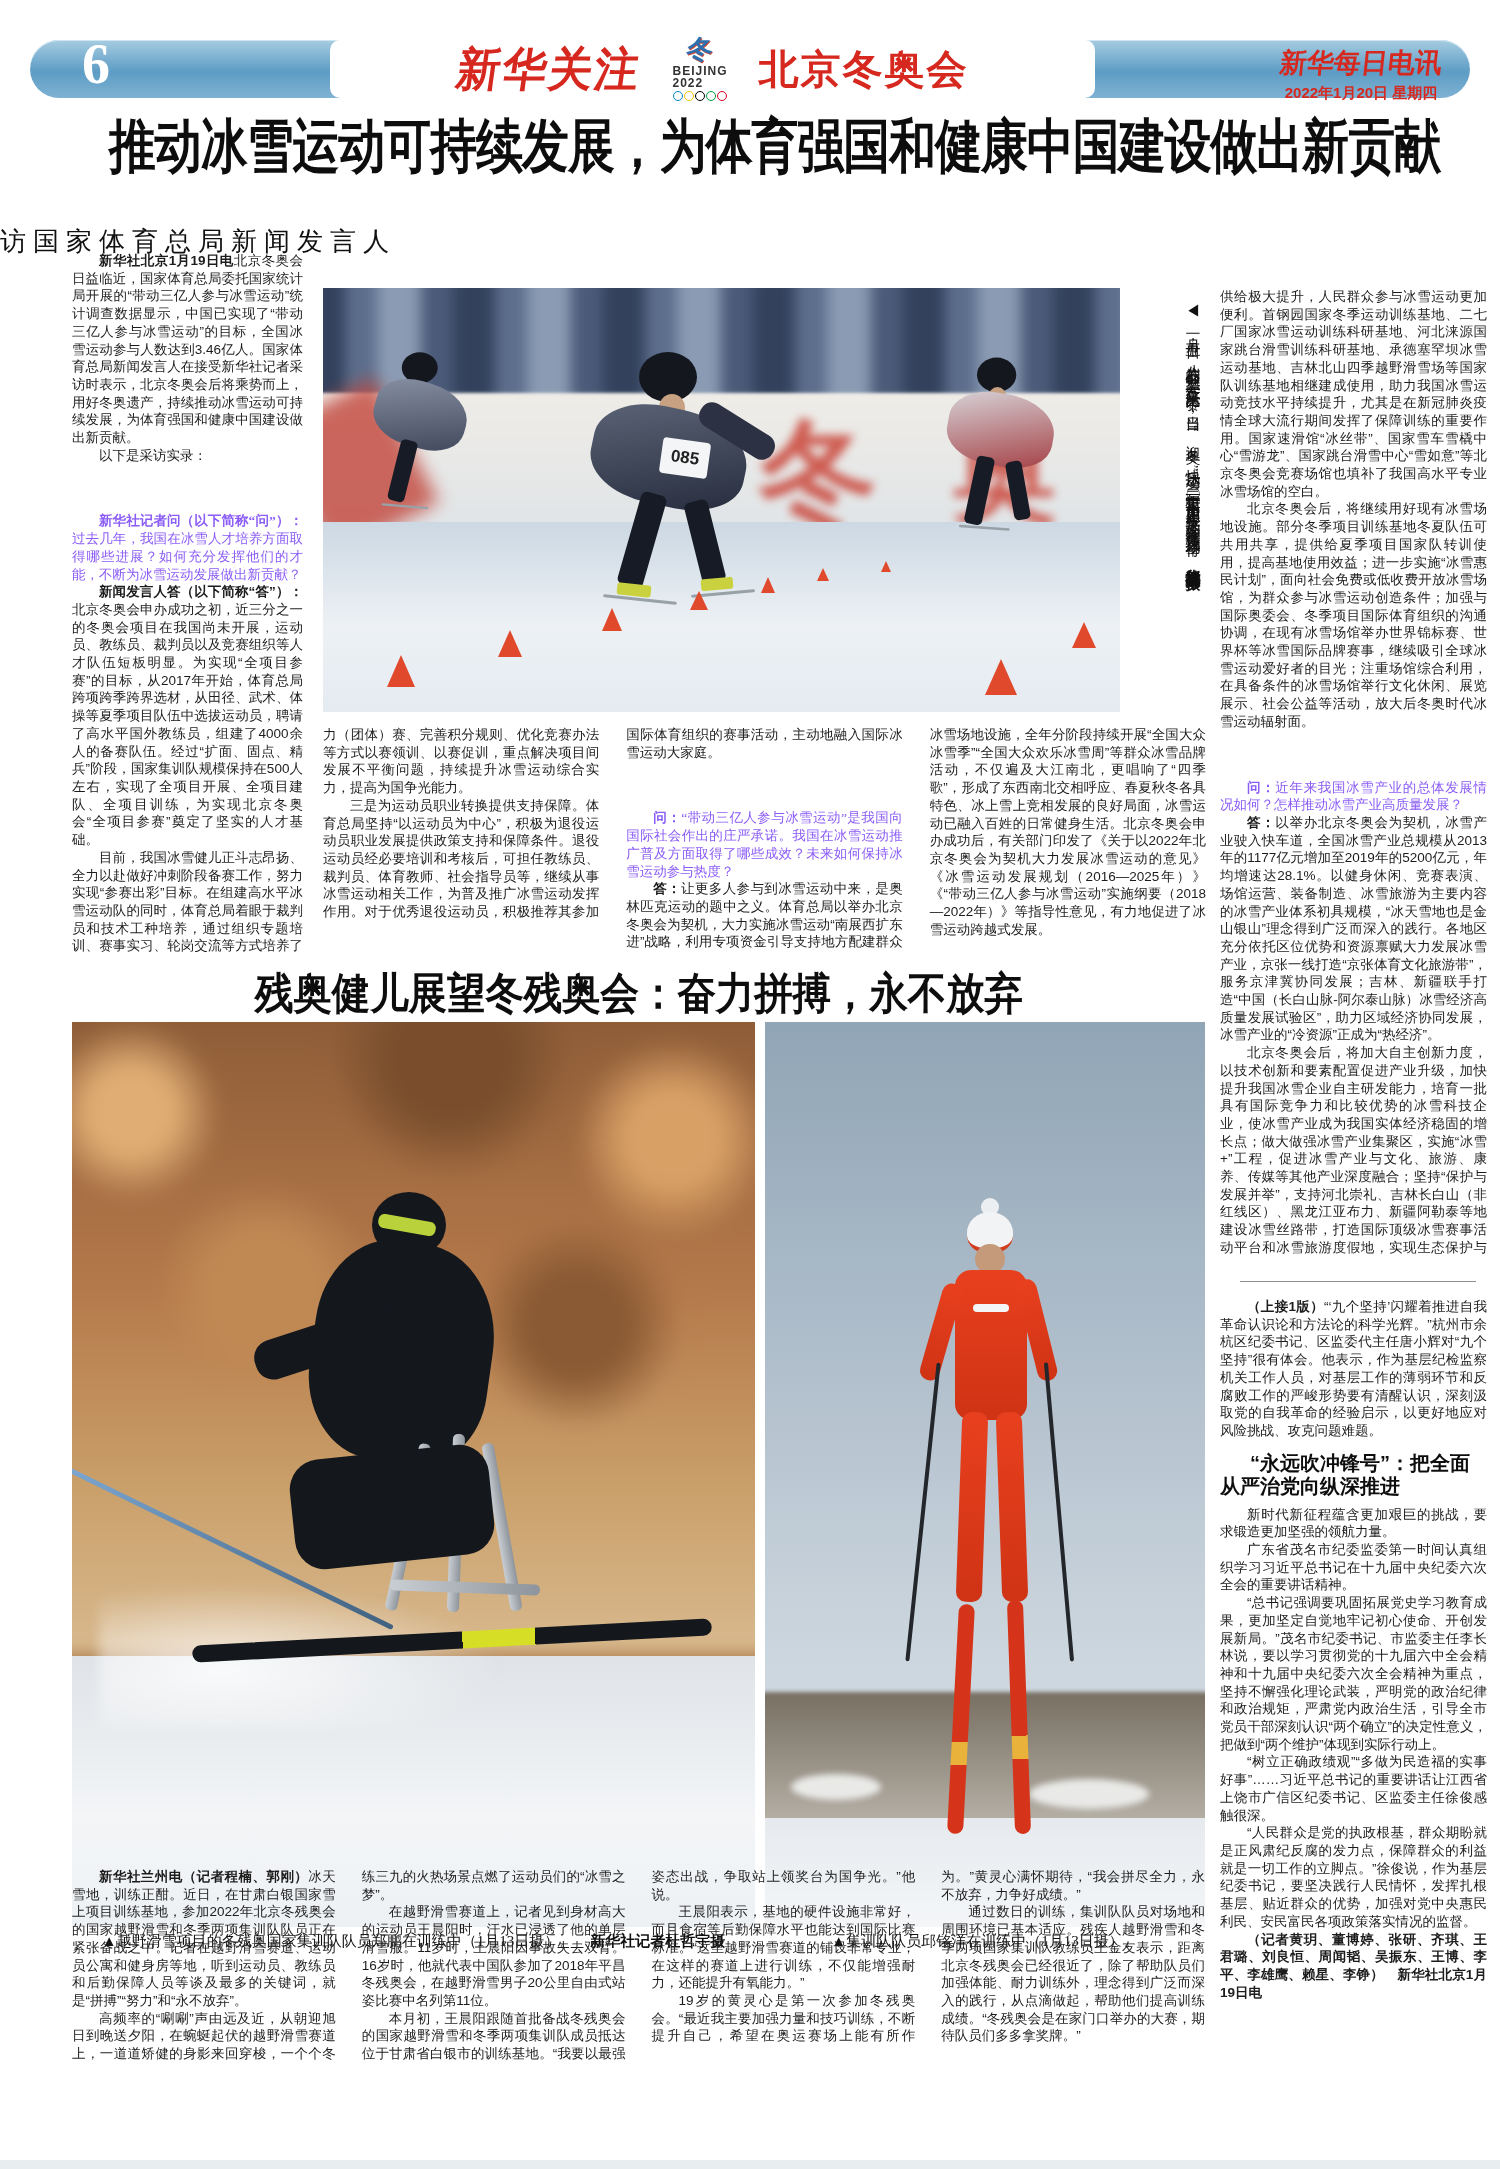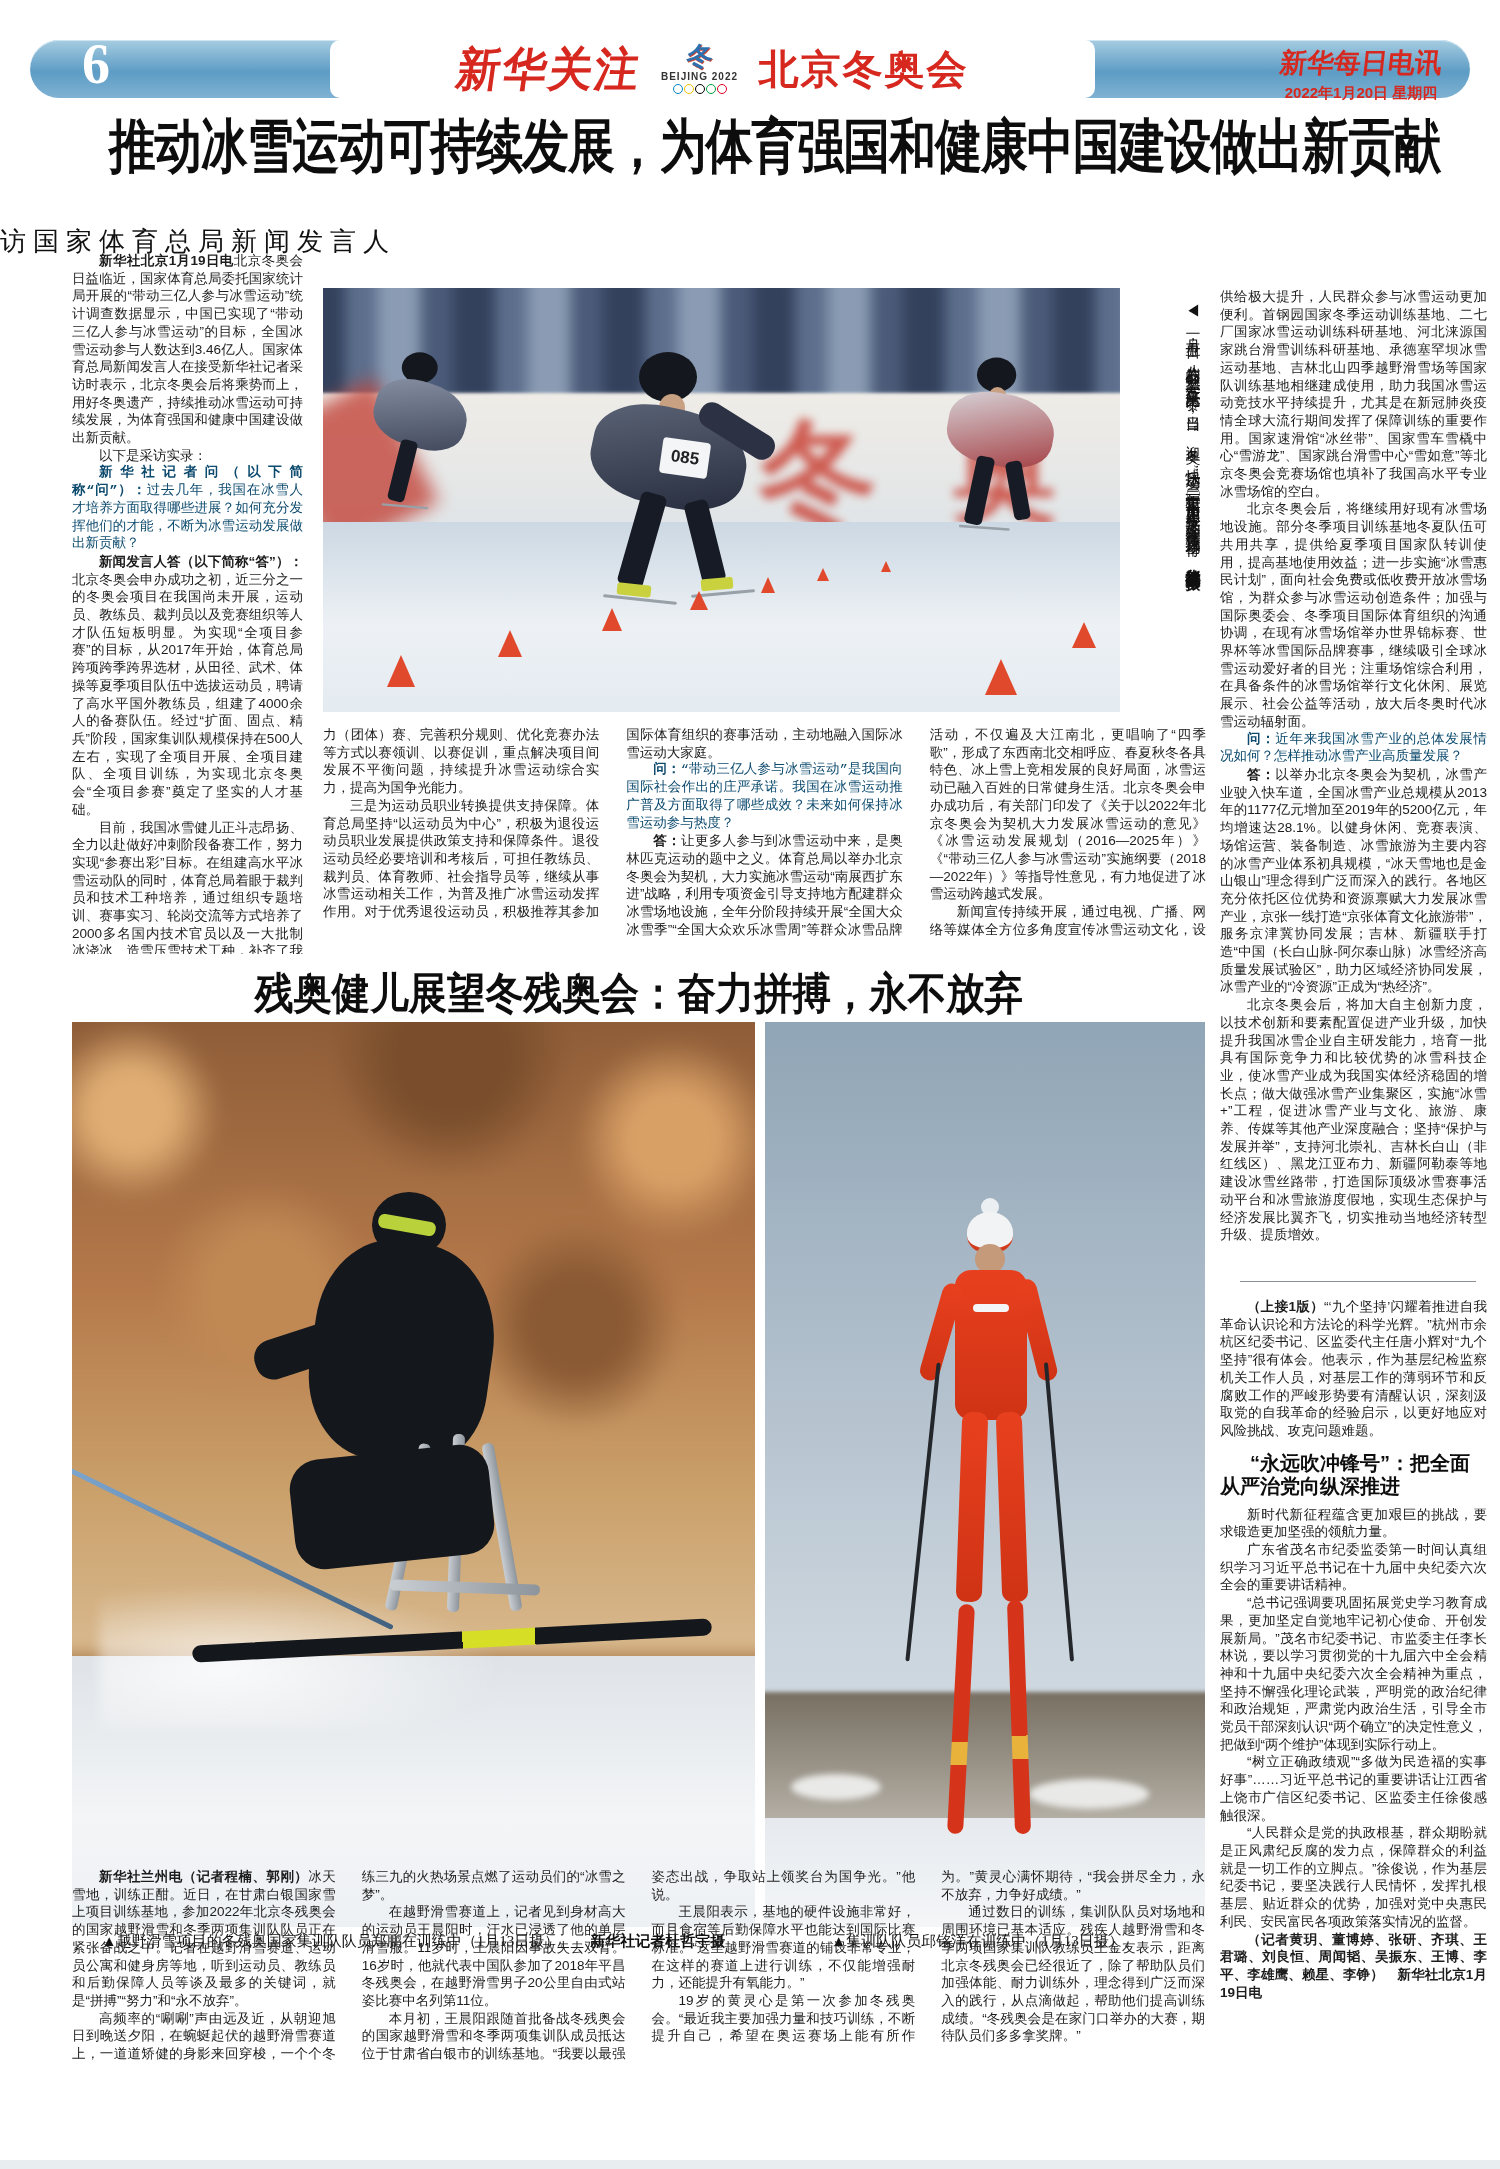--- a/index.html
+++ b/index.html
@@ -11,40 +11,40 @@
           border-radius:30px;box-shadow:inset 0 1px 0 #cfe6f2;}
   .pagenum{position:absolute;left:52px;top:-8px;font-size:56px;font-weight:700;color:#fff;
            font-family:"Liberation Serif","DejaVu Serif",serif;}
   .pill{position:absolute;left:300px;top:0;width:765px;height:58px;background:#fff;
         border-radius:10px;display:flex;align-items:center;justify-content:center;gap:20px;}
   .brand1{font-size:44px;font-weight:900;color:#d6281e;font-family:"Liberation Serif",serif;
           transform:skewX(-8deg) scaleY(1.05);letter-spacing:2px;}
   .emblem{display:flex;flex-direction:column;align-items:center;line-height:1;width:78px;}
   .emblem-glyph{font-size:26px;font-weight:900;color:#2e6fae;font-family:"Liberation Serif",serif;
                 transform:skewX(-12deg);text-shadow:1px 1px 0 #c43;}
-  .emblem-text{font-size:10px;letter-spacing:1px;color:#333;margin-top:2px;font-weight:700;}
+  .emblem-text{font-size:12px;letter-spacing:1px;color:#333;margin-top:2px;font-weight:700;margin-left:12px;}
   .rings{display:flex;gap:1px;margin-top:2px;}
   .ring{width:8px;height:8px;border-radius:50%;border:1.5px solid;}
   .brand2{font-size:40px;font-weight:900;color:#d6281e;letter-spacing:2px;}
   .mast{position:absolute;right:28px;top:5px;text-align:center;color:#d6281e;}
   .mast .name{font-size:27px;font-weight:900;font-family:"Liberation Serif",serif;transform:skewX(-6deg);}
   .mast .date{font-size:15px;margin-top:3px;font-weight:700;}
   
   .h1{position:absolute;left:35px;top:108px;width:1430px;text-align:right;white-space:nowrap;}
   .h1 span{display:inline-block;font-size:52px;font-weight:900;letter-spacing:-1px;color:#0d0d0d;
            transform:scale(.90,1.12);transform-origin:center top;font-family:"Liberation Sans",sans-serif;}
   .h1sub{position:absolute;left:0;top:224px;width:1500px;font-size:26px;
          letter-spacing:7px;color:#111;}
   .h2{position:absolute;left:72px;top:966px;width:1133px;text-align:center;}
   .h2 span{display:inline-block;font-size:40px;font-weight:900;color:#0d0d0d;transform:scale(.96,1.08);}
   
   .para{font-size:13.5px;line-height:17.7px;text-align:justify;text-indent:2em;margin:0;color:#1c1c1c;}
   .para.ni{text-indent:0;}
   .para b{font-weight:700;}
-  .para.q{font-family:Liberation Mono, monospace;color:#0c4a6e;}
+  .para.q{font-family:Liberation Serif, serif;color:#8b5cf6;margin-top:48px;}
   .para.b{font-weight:700;}
   .colL{position:absolute;left:72px;top:252px;width:231px;height:702px;overflow:hidden;}
   .colsMid{position:absolute;left:323px;top:726px;width:883px;height:229px;
            column-count:3;column-gap:27px;overflow:hidden;}
   .colR1{position:absolute;left:1220px;top:288px;width:267px;height:967px;overflow:hidden;}
   .sideDivider{position:absolute;left:1240px;top:1281px;width:236px;border-top:1.5px solid #8a8f94;}
   .colR2{position:absolute;left:1220px;top:1298px;width:267px;height:828px;overflow:hidden;}
   .subhead{font-size:20px;font-weight:800;line-height:23px;margin:12px 0 8px;text-indent:1.5em;color:#0d0d0d;}
   .colsBot{position:absolute;left:72px;top:1868px;width:1133px;height:198px;
            column-count:4;column-gap:26px;overflow:hidden;}

